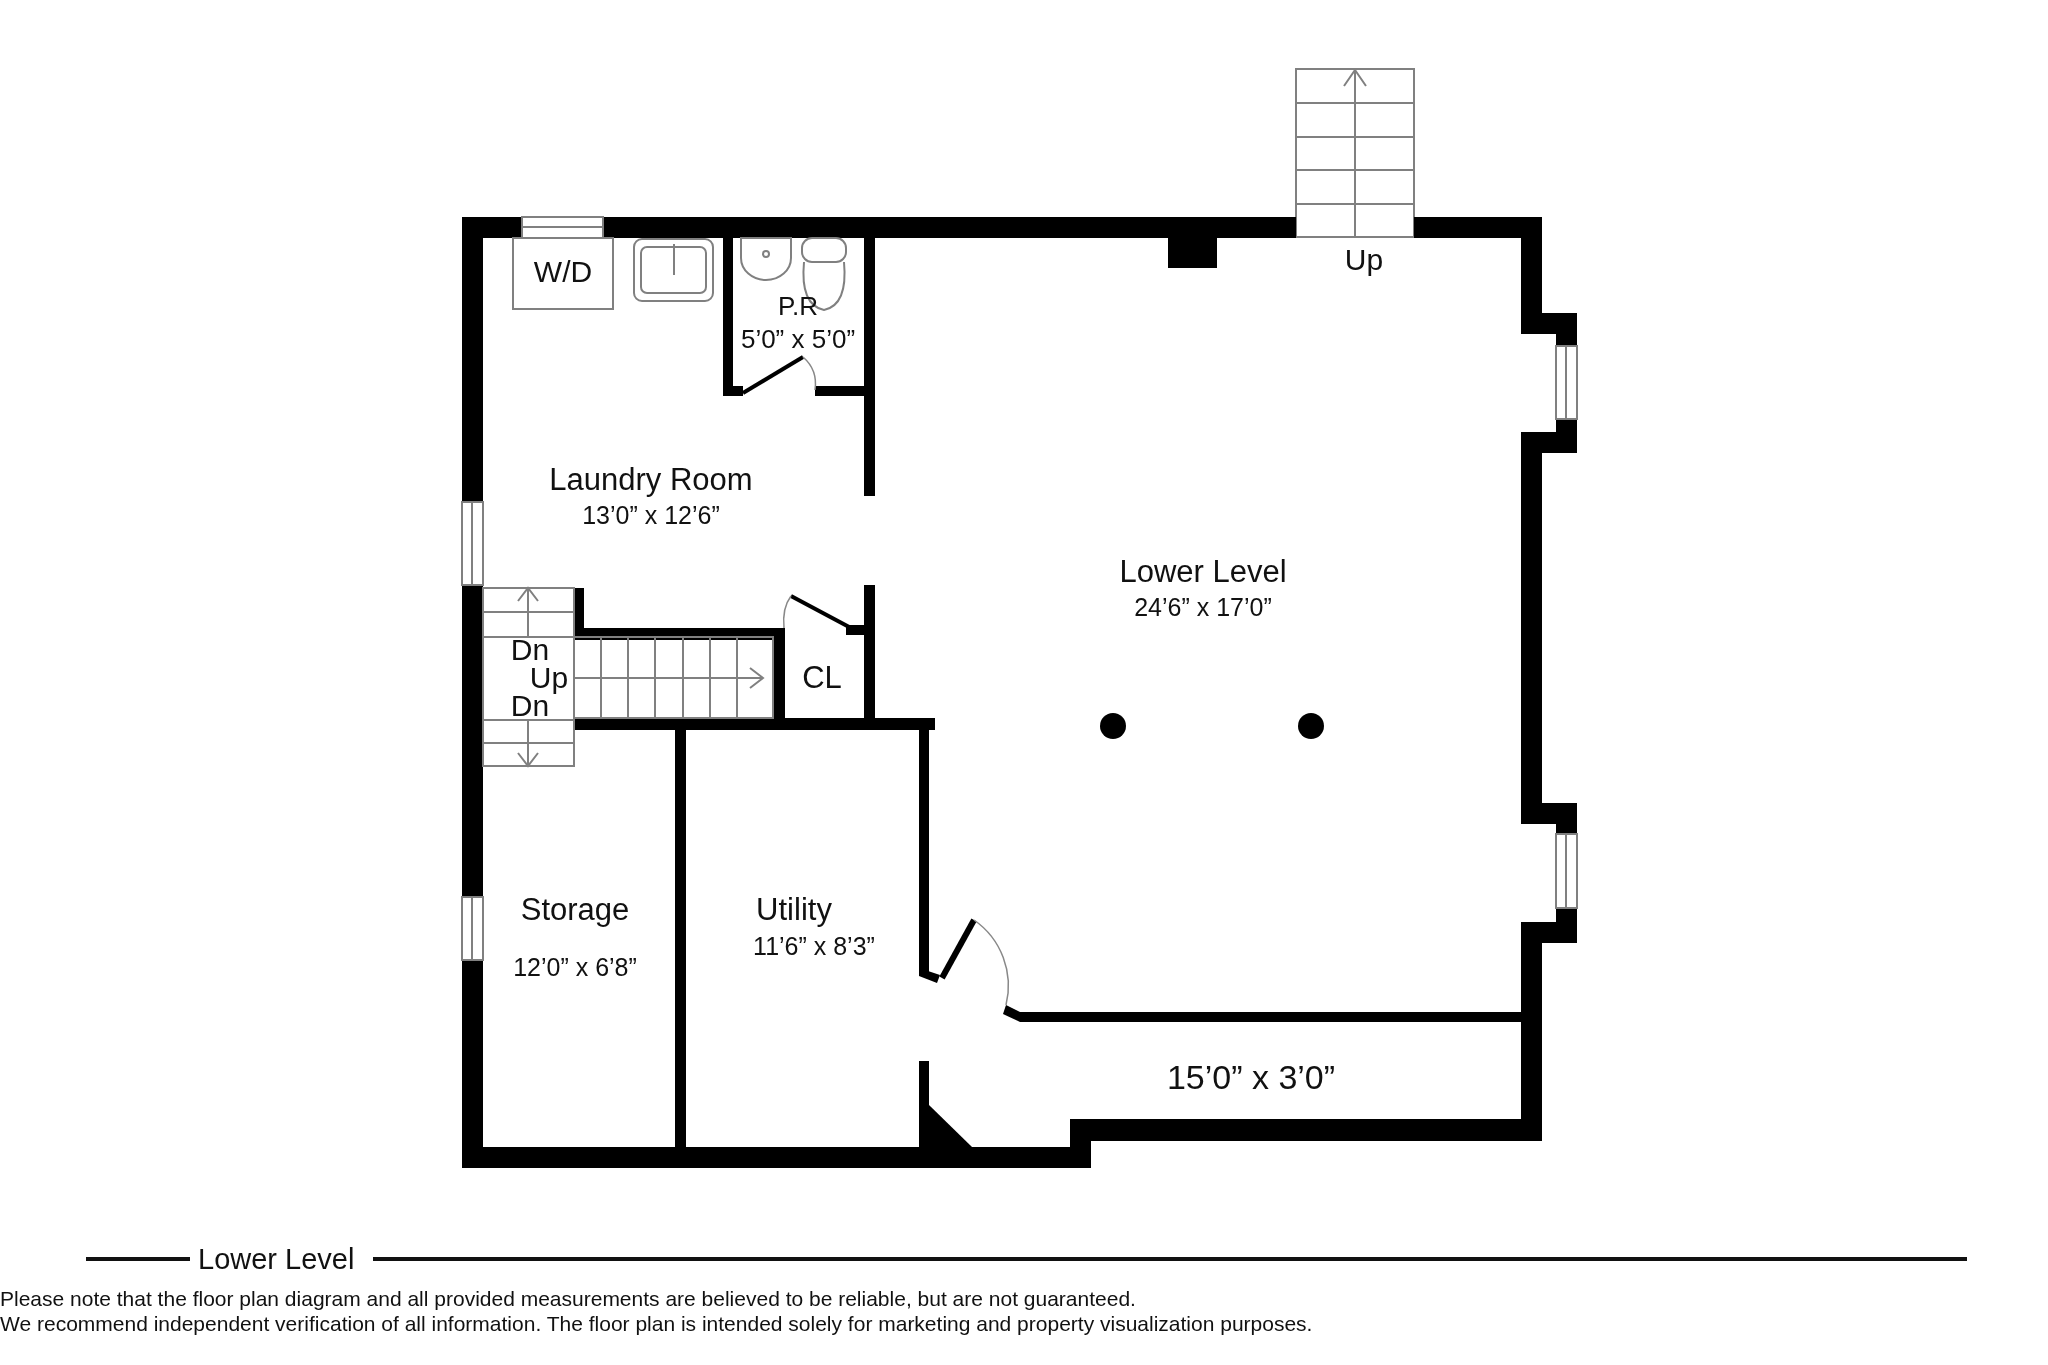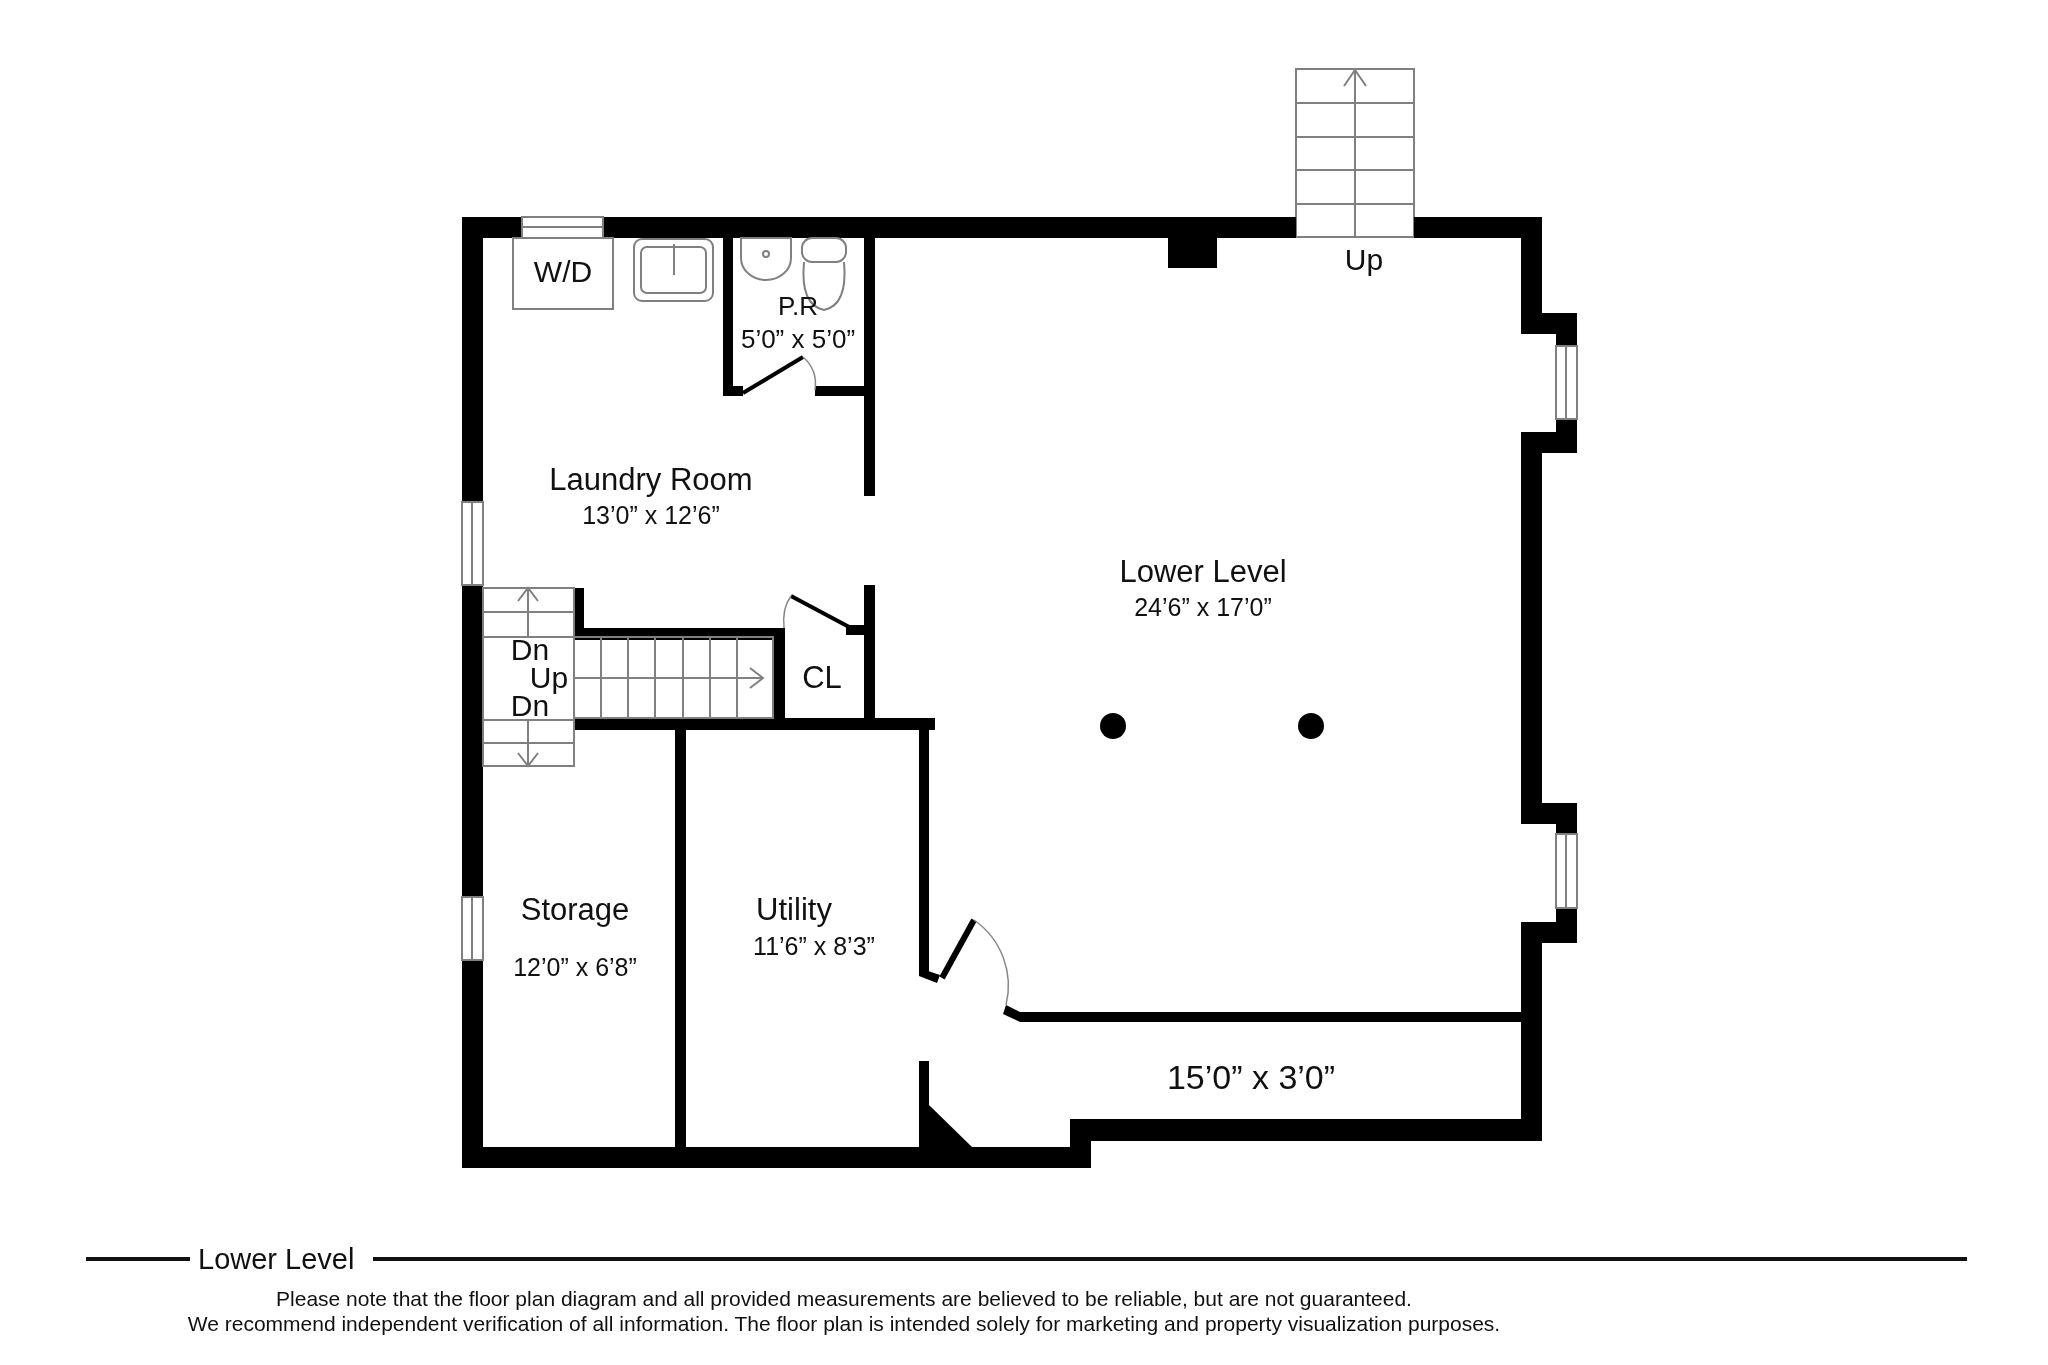--- a/index.html
+++ b/index.html
@@ -4,21 +4,21 @@
 <style>
   html, body { margin:0; padding:0; background:#ffffff; }
   body { width:2048px; height:1365px; position:relative; overflow:hidden; font-family:"Liberation Sans", sans-serif; color:#111; }
   #plan { position:absolute; left:0; top:0; }
   .lbl { position:absolute; white-space:nowrap; transform:translateX(-50%); line-height:1.15; }
   .room-name { font-size:31px; }
   .room-dim { font-size:25px; }
   .small { font-size:30px; }
   .footer-title { position:absolute; left:198px; top:1243px; font-size:29px; }
   .footer-line { position:absolute; height:4px; background:#111; top:1257px; }
-  .disclaimer { position:absolute; left:0; width:1688px; text-align:center; font-size:21px; color:#111; }
+  .disclaimer { position:absolute; left:0; width:1688px; font-size:21px; color:#111; }
   .watermark { position:absolute; right:12px; top:1370px; font-size:31px; color:#4c1d95;text-align:center; }
 </style>
 </head>
 <body>
 
 <svg id="plan" width="2048" height="1365" viewBox="0 0 2048 1365">
 
   <g fill="none" stroke="#808080" stroke-width="2">
     <rect x="1296" y="69" width="118" height="168"></rect>
     <line x1="1296" y1="103" x2="1414" y2="103"></line>

